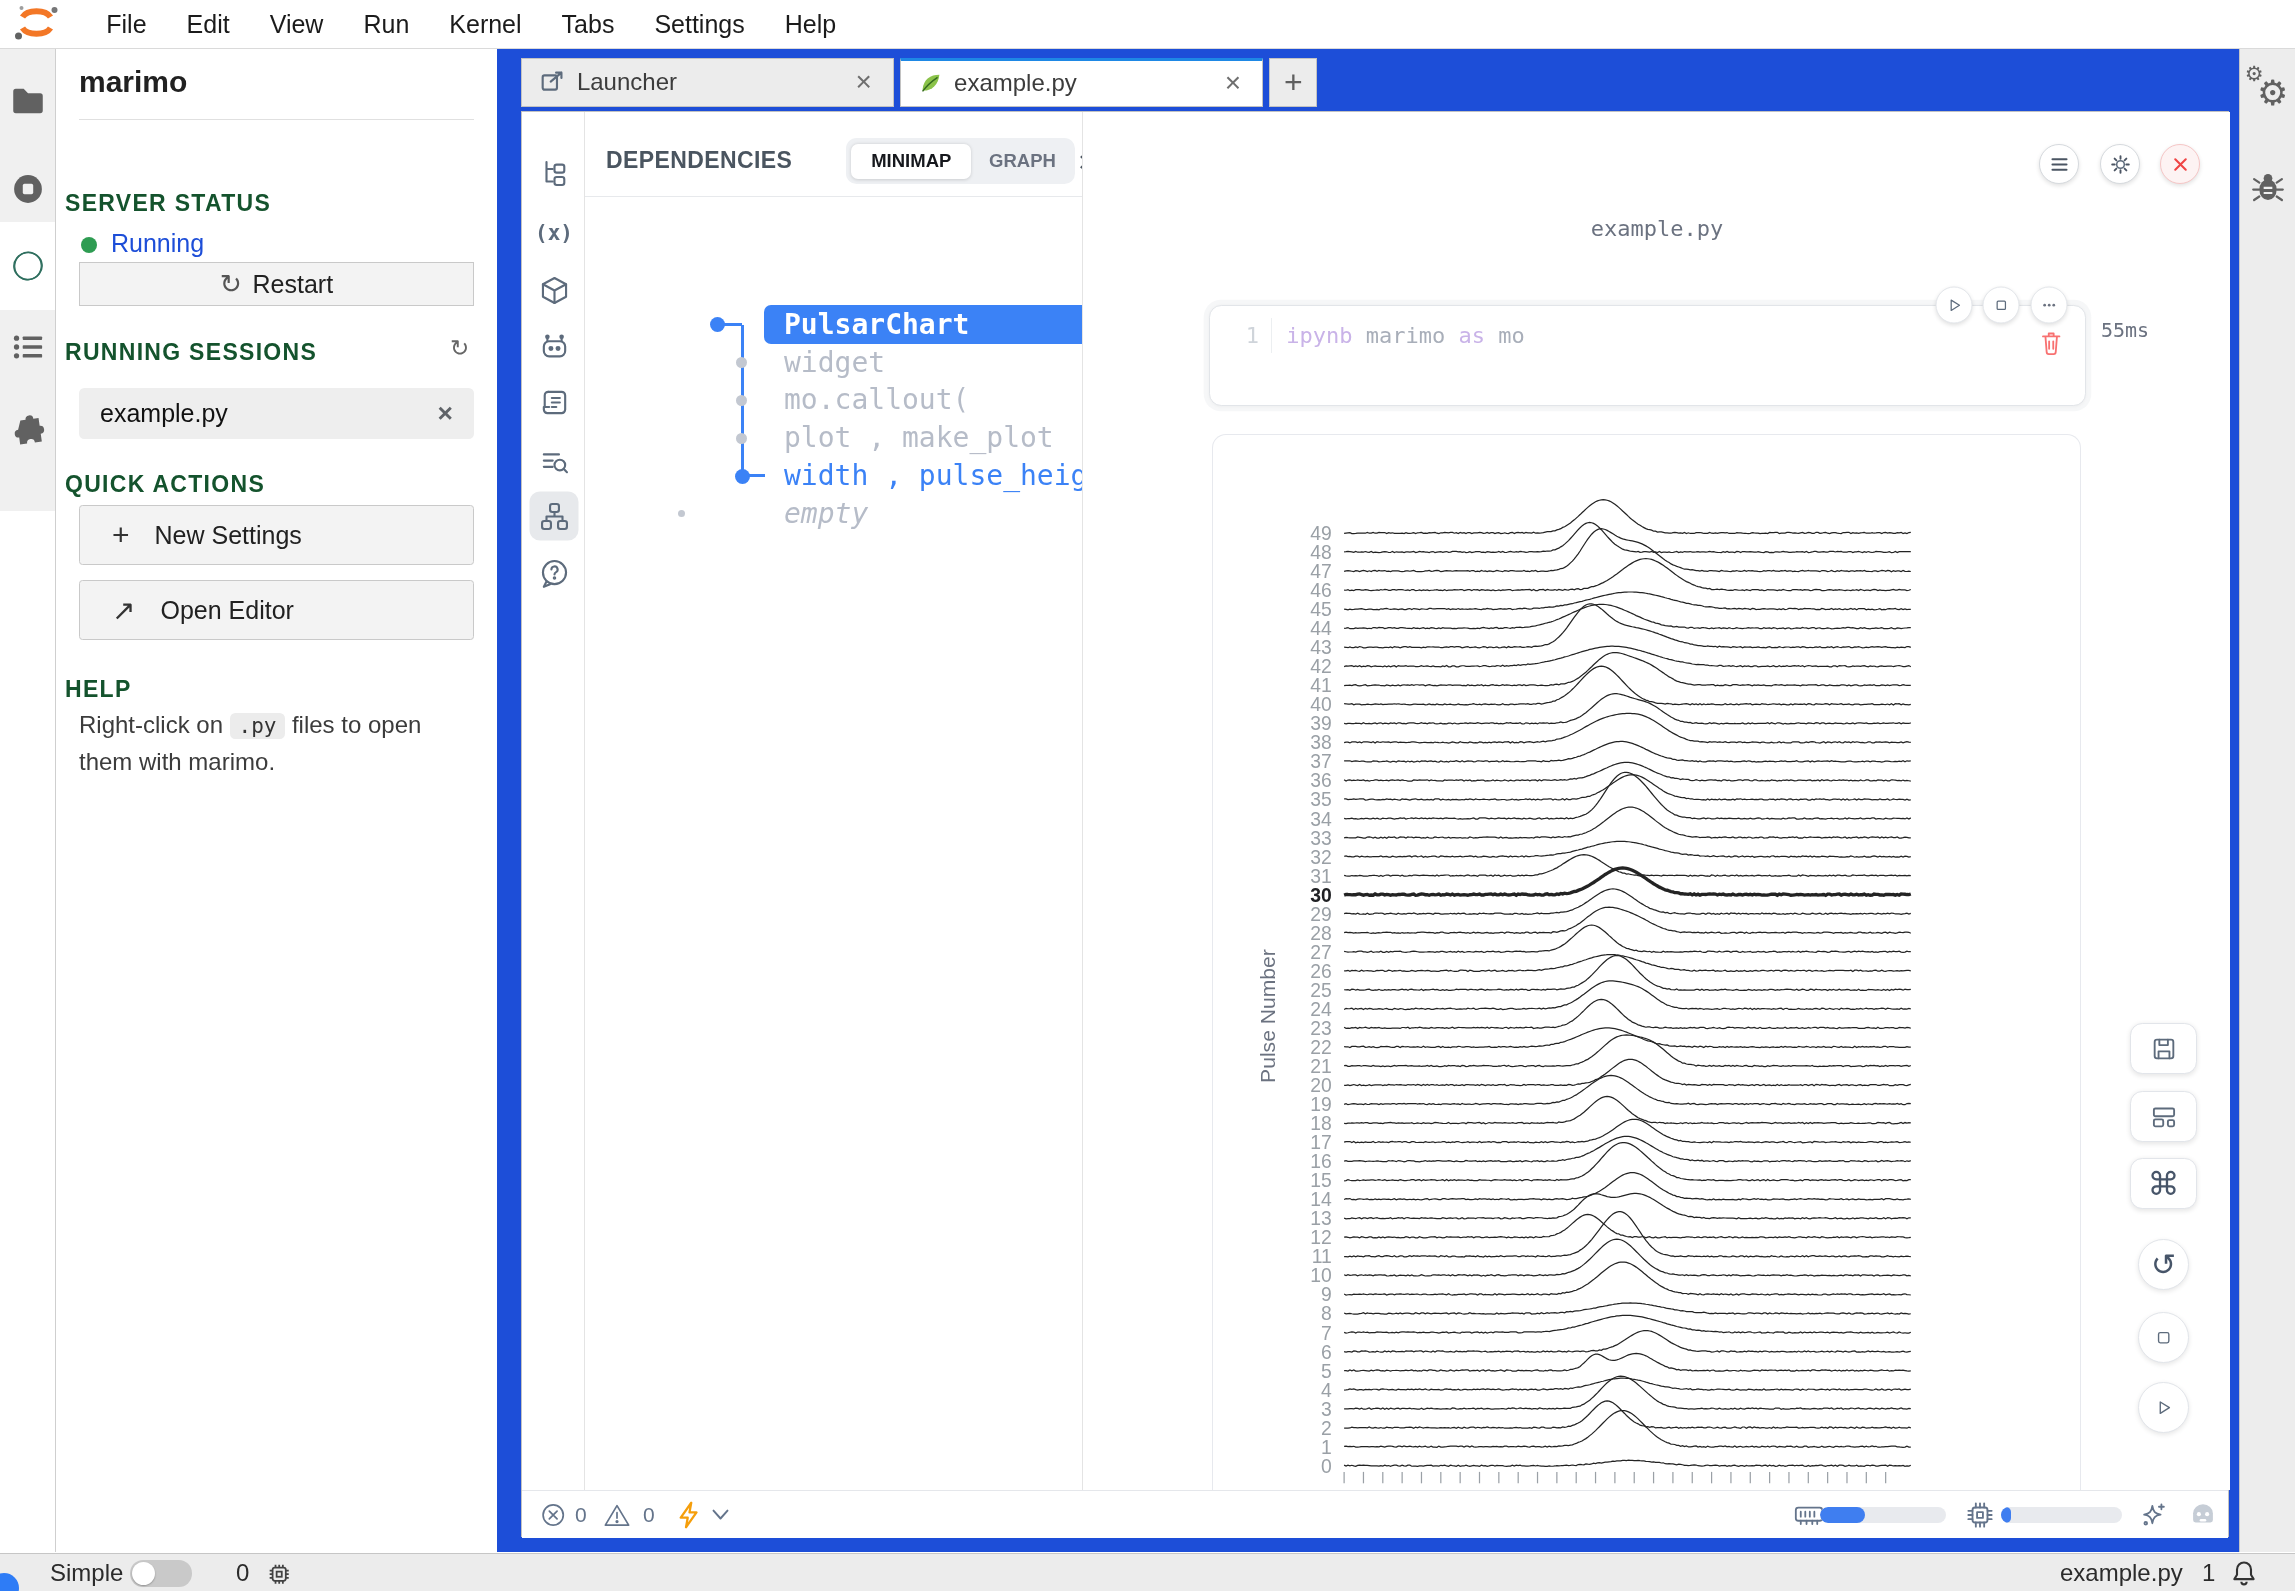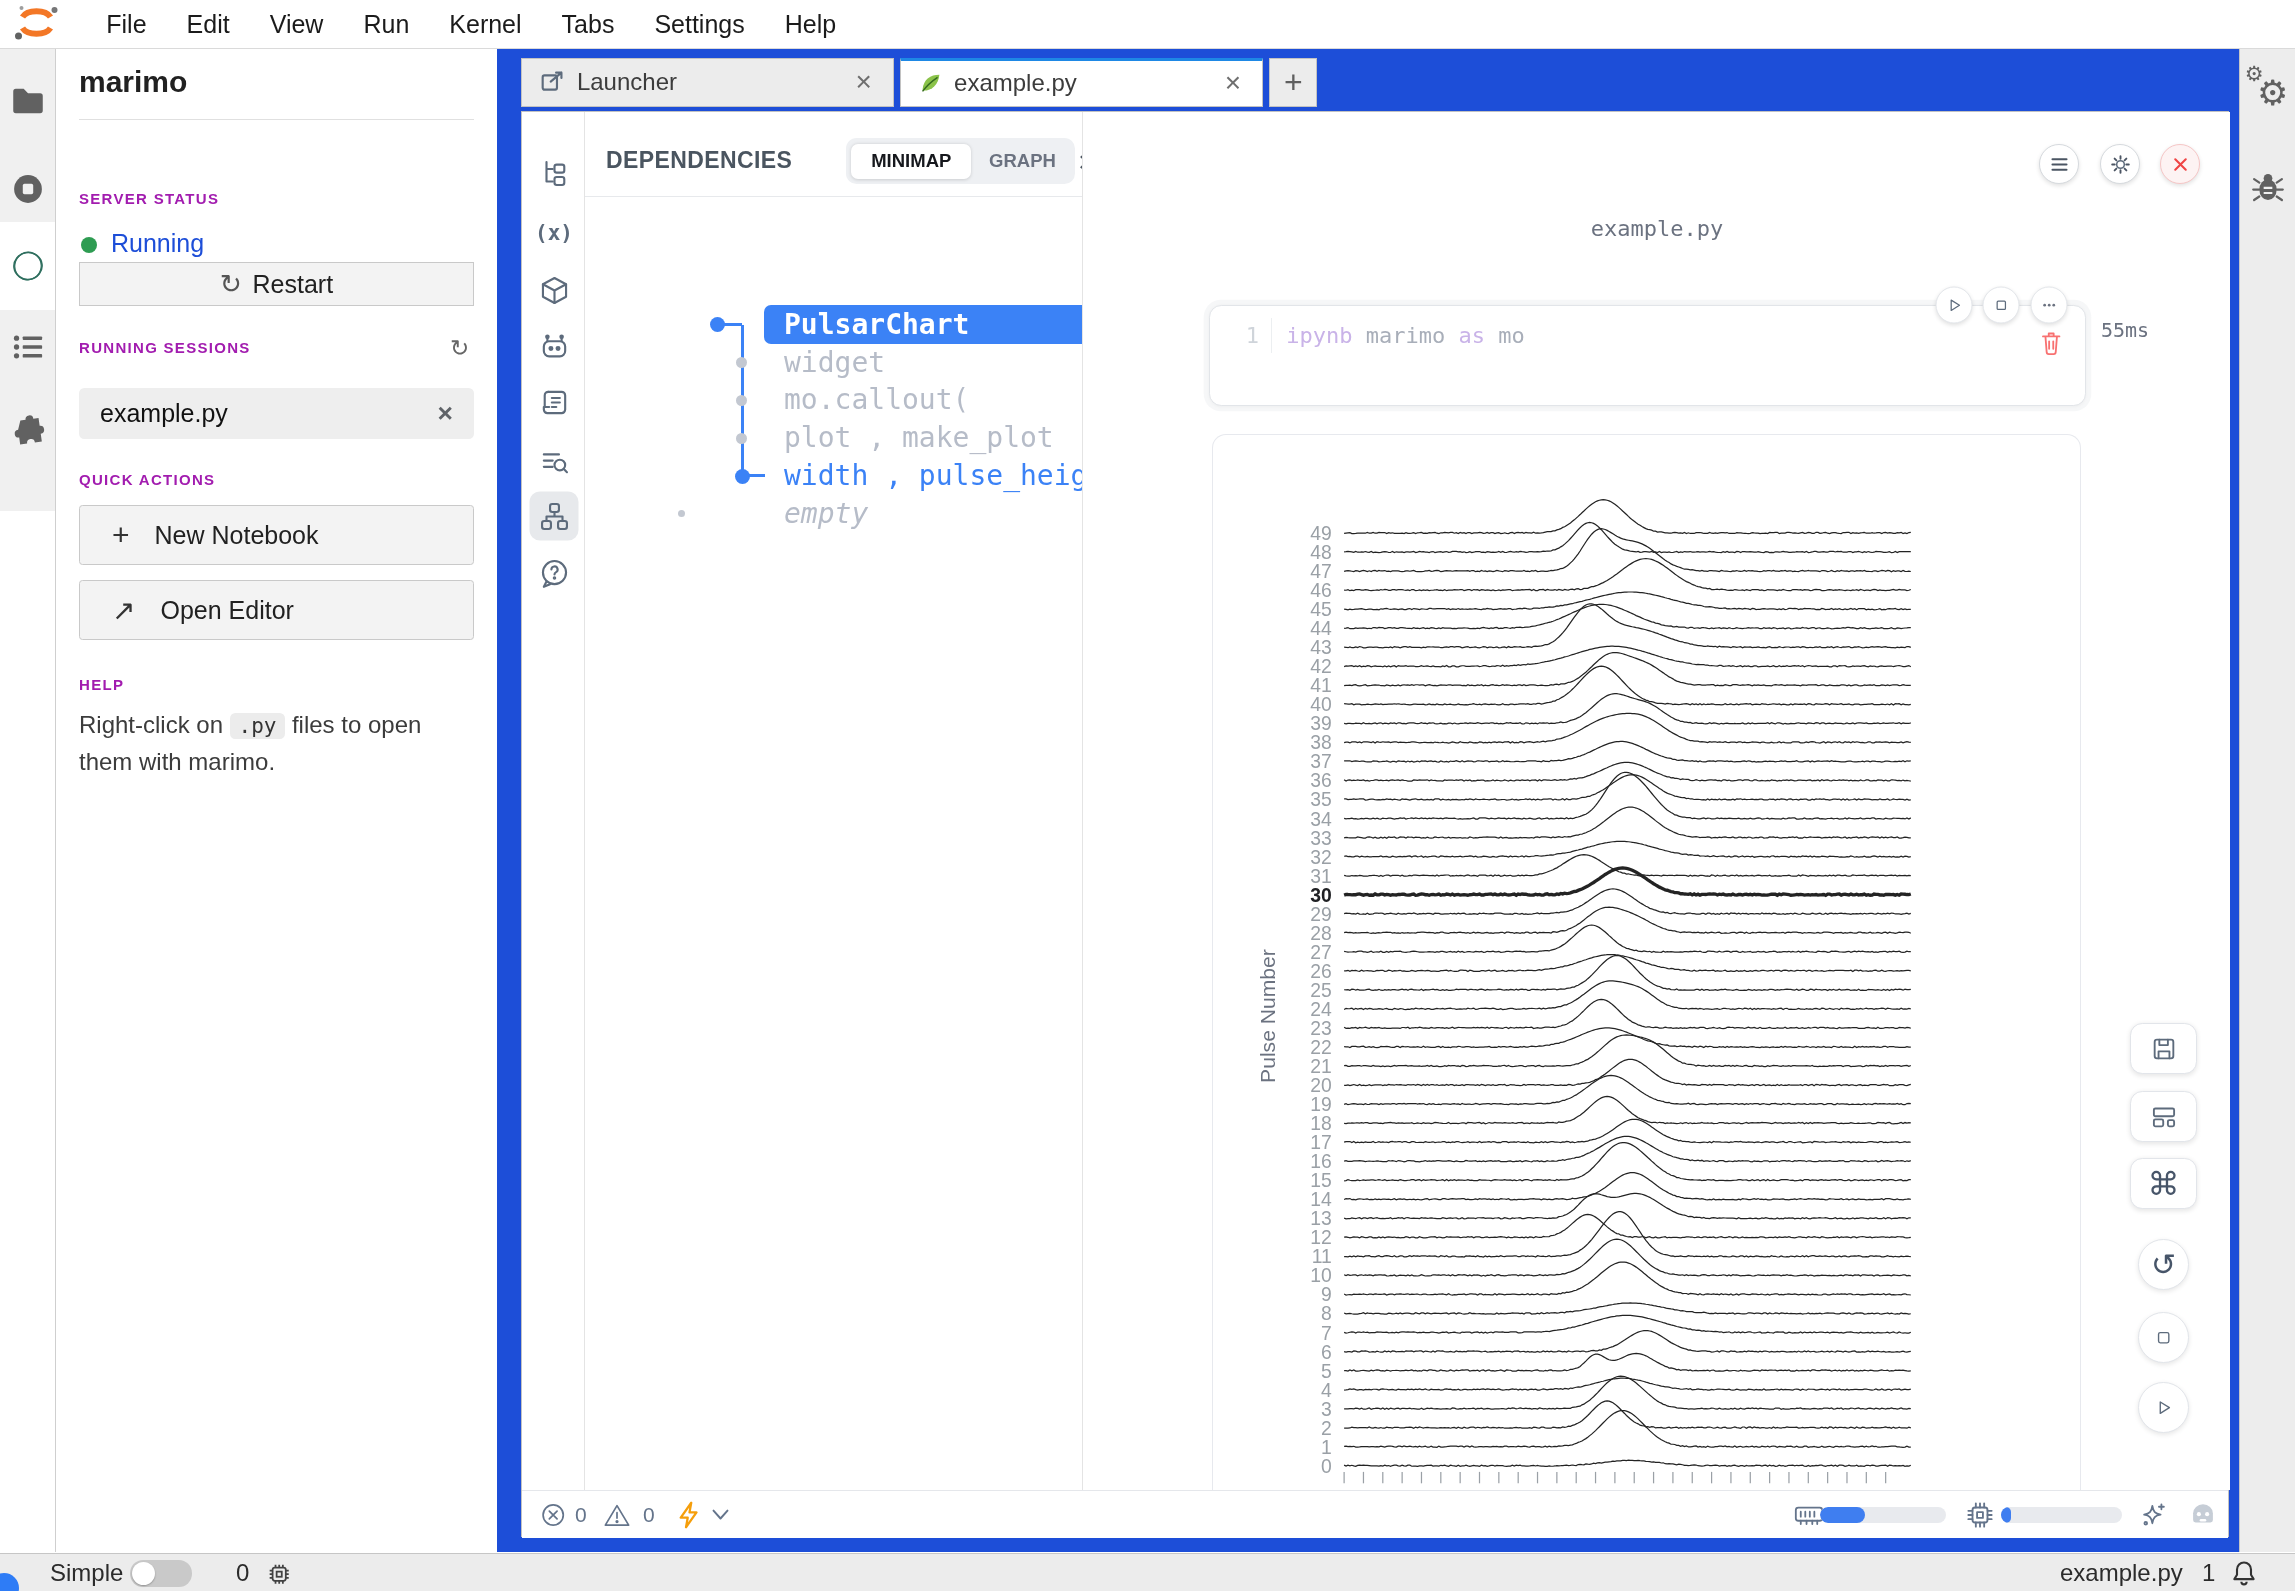--- a/index.html
+++ b/index.html
@@ -17,21 +17,21 @@
   
   .left-rail { position:absolute; top:49px; left:0; width:56px; height:1503px; background:#fff; border-right:0.9px solid #cfcfcf; }
   .rail-gray { position:absolute; left:0; width:55px; background:#f0f0f0; }
   .rail-icon { position:absolute; left:50%; transform:translate(-50%,-50%); }
   .right-rail { position:absolute; top:49px; left:2239px; width:56px; height:1503px; background:#ededed; border-left:0.9px solid #c6c6c6; }
 
   
   .left-panel { position:absolute; top:49px; left:56px; width:441px; height:1503px; background:#fff; }
   .lp-title { position:absolute; left:23px; top:16px; font-size:30px; font-weight:bold; color:#212121; }
   .lp-divider { position:absolute; left:23px; right:23px; top:70px; border-top:1.8px solid #e0e0e0; }
-  .lp-heading { position:absolute; left:23px; font-size:15px; font-weight:bold; letter-spacing:1.3px; color:#a21caf; }
+  .lp-heading { position:absolute; left:9px; font-size:23px; font-weight:bold; letter-spacing:1.3px; color:#14532d; }
   .status-dot { position:absolute; left:25px; width:16px; height:16px; border-radius:50%; background:#2e9c52; }
   .lp-running { position:absolute; left:55px; font-size:25px; color:#1d4ed8; }
   .lp-btn { position:absolute; left:23px; width:395px; background:#f3f3f3; border:0.9px solid #c9c9c9; font-size:25px; color:#212121; display:flex; align-items:center; cursor:pointer; }
   .lp-btn.center { justify-content:center; }
   .session-pill { position:absolute; left:23px; width:395px; height:51px; background:#eeeeee; border-radius:5.3px; display:flex; align-items:center; font-size:25px; color:#111; padding:0 21px; }
   .help-p { position:absolute; left:23px; width:396px; font-size:24px; line-height:35px; color:#3c3c3c; }
   .code-chip { font-family:"DejaVu Sans Mono", monospace; font-size:21px; background:#ececec; border-radius:5.3px; padding:0.9px 8.8px; color:#333; }
   .refresh-glyph { font-size:26.4px; color:#555; }
 
   
@@ -191,21 +191,21 @@
 
     <div class="session-pill" style="top:339px;">
       <span style="flex:1;">example.py</span>
       <span style="font-size:26.4px;font-weight:bold;color:#5f6368;">×</span>
     </div>
 
     <div class="lp-heading" style="top:422px;">QUICK ACTIONS</div>
 
     <button class="lp-btn" style="top:456px;height:60px;border-radius:3.5px;padding-left:32px;">
       <span style="font-size:30px;color:#333;margin-right:25px;">+</span>
-      <span>New Notebook</span>
+      <span>New Settings</span>
     </button>
     <button class="lp-btn" style="top:531px;height:60px;border-radius:3.5px;padding-left:32px;">
       <span style="font-size:28px;color:#333;margin-right:25px;">↗</span>
       <span>Open Editor</span>
     </button>
 
     <div class="lp-heading" style="top:627px;">HELP</div>
     <p class="help-p" style="top:658px;"><span>Right-click on </span><span class="code-chip">.py</span><span> files to open them with marimo.</span></p>
   </div>
 

